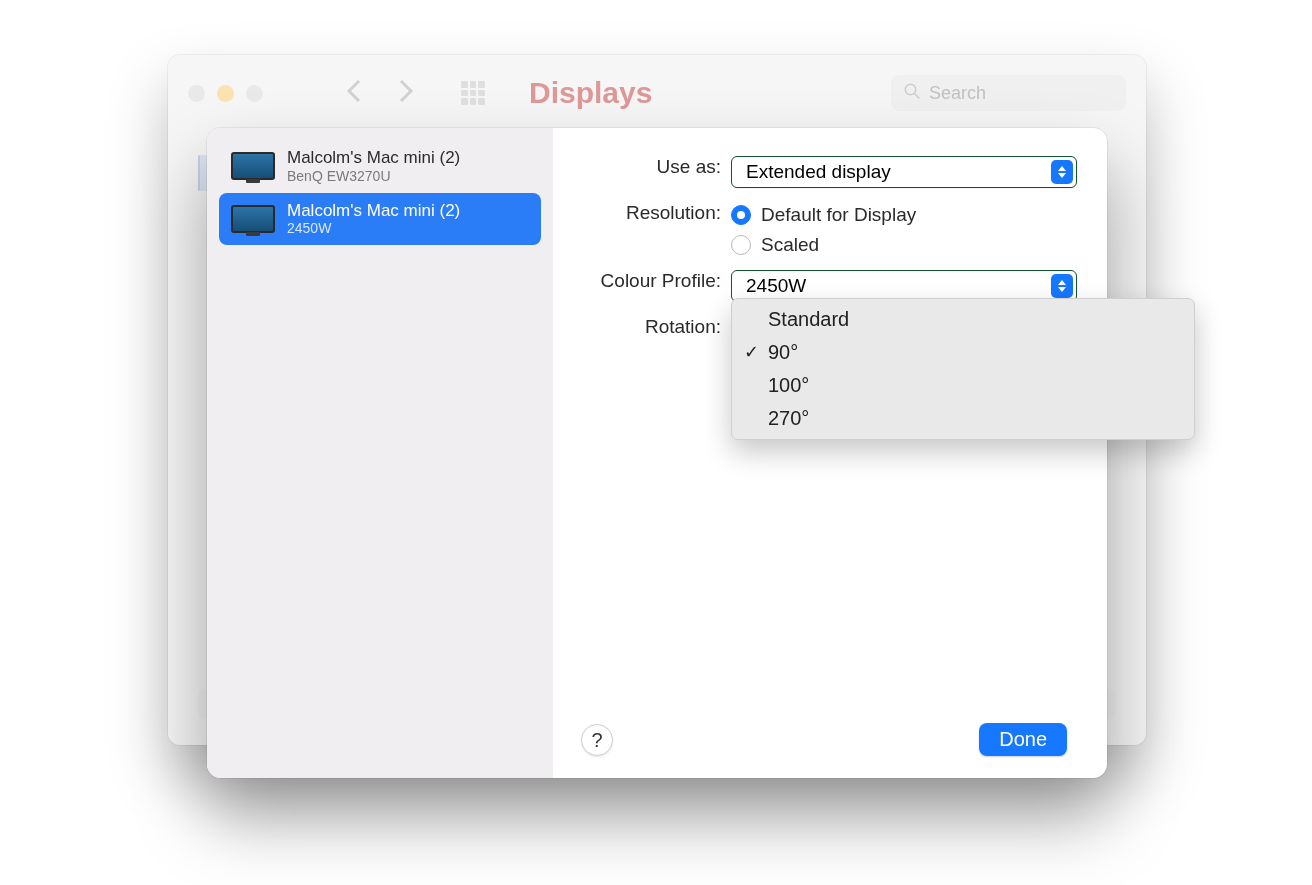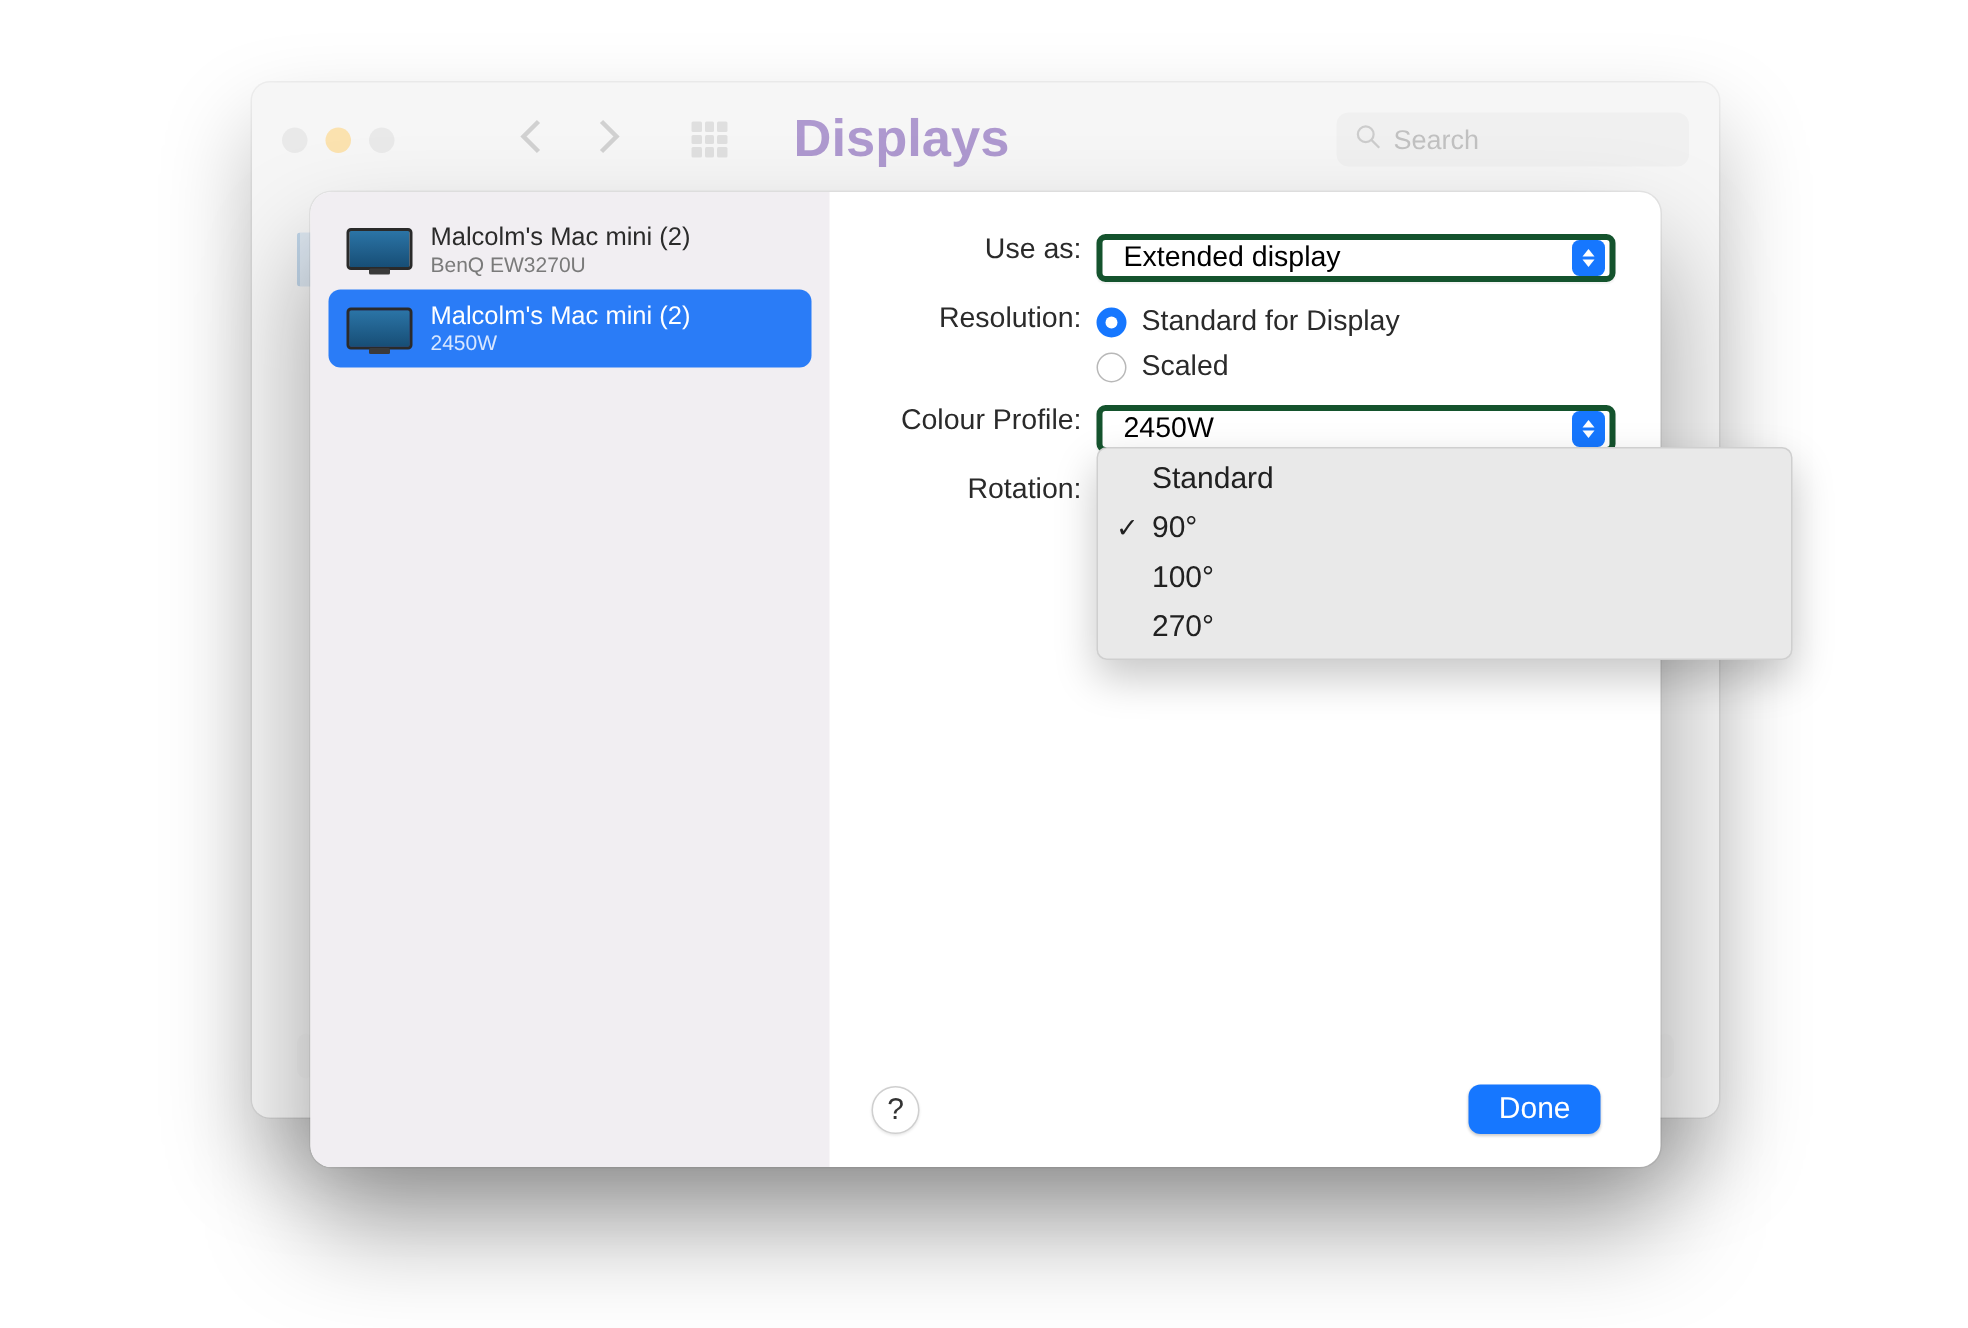--- a/index.html
+++ b/index.html
@@ -41,21 +41,21 @@
   .tl-min     { background: #f6be4f; }
   .tl-max     { background: #cfcfcf; }
   .nav-arrows { display: flex; gap: 30px; margin-left: 58px; }
   .nav-arrows svg { width: 20px; height: 28px; stroke: #9a9a9a; fill: none; stroke-width: 3; }
   .grid-icon {
     width: 24px; height: 24px;
     display: grid; grid-template-columns: repeat(3,1fr); grid-template-rows: repeat(3,1fr);
     gap: 2px; margin-left: 22px;
   }
   .grid-icon span { background: #b9b9b9; border-radius: 1px; }
-  .window-title { font-size: 35px; font-weight: 600; color: #4c1d95; margin-left: 20px; }
+  .window-title { font-size: 30px; font-weight: 600; color: #b91c1c; margin-left: 20px; }
   .search-wrap {
     margin-left: auto;
     width: 235px; height: 36px;
     background: #dedede;
     border-radius: 8px;
     display: flex; align-items: center;
     padding: 0 12px; gap: 8px;
   }
   .search-wrap svg { width: 18px; height: 18px; stroke: #8f8f8f; stroke-width: 2; fill: none; }
   .search-input {
@@ -132,21 +132,21 @@
     text-align: right;
     font-size: 19px;
     color: #2a2a2a;
     padding-right: 10px;
     flex-shrink: 0;
   }
 
   .select {
     flex: 1;
     height: 32px;
-    border: 4px solid #14532d;
+    border: 1px solid #14532d;
     border-radius: 6px;
     display: flex; align-items: center;
     justify-content: space-between;
     padding: 0 3px 0 14px;
     font-size: 19px;
     background: #fff;
     box-shadow: 0 1px 1px rgba(0,0,0,.05);
   }
   .stepper {
     width: 22px; height: 24px;
@@ -298,21 +298,21 @@
           <span>Extended display</span>
           <span class="stepper"></span>
         </div>
       </div>
 
       <div class="row" style="align-items:flex-start;">
         <div class="lbl">Resolution:</div>
         <div class="radio-col">
           <label class="radio-row">
             <span class="radio checked"></span>
-            <span>Standard for Display</span>
+            <span>Default for Display</span>
           </label>
           <label class="radio-row">
             <span class="radio"></span>
             <span>Scaled</span>
           </label>
         </div>
       </div>
 
       <div class="row">
         <div class="lbl">Colour Profile:</div>

